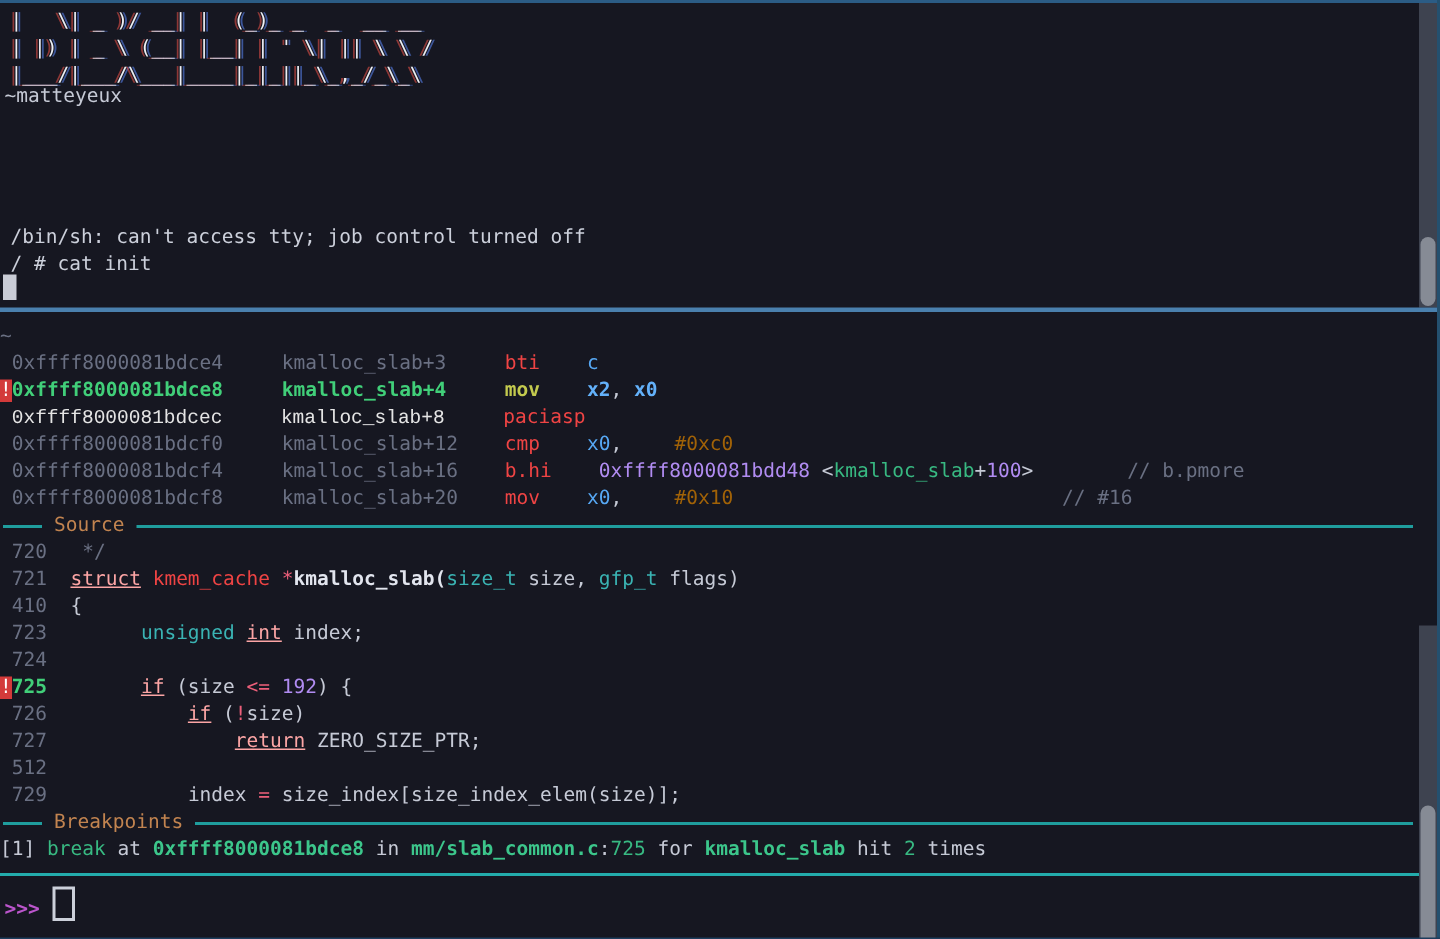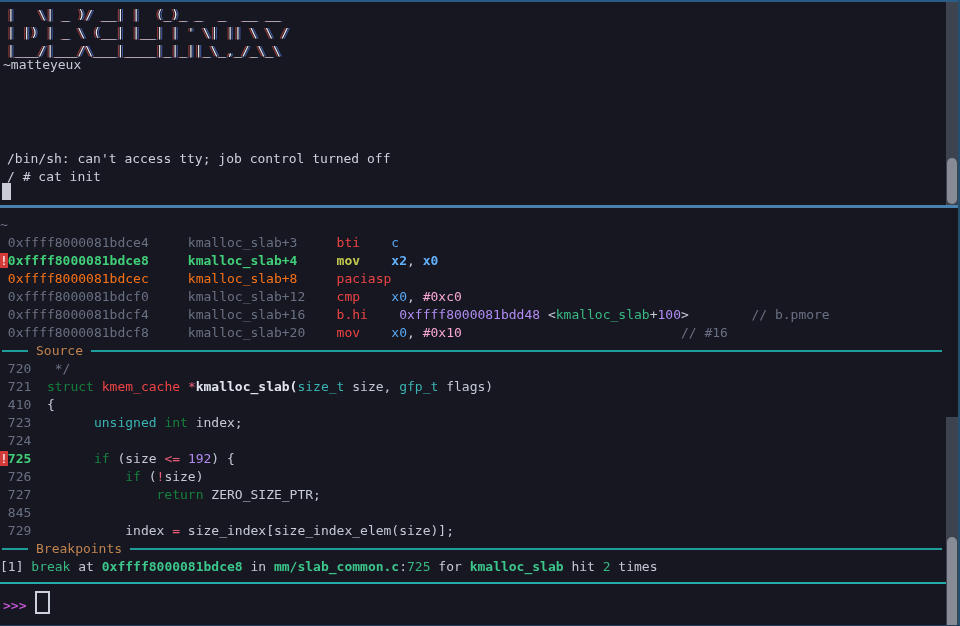--- a/index.html
+++ b/index.html
@@ -31,28 +31,28 @@
   .hline.l{width:26px;margin-left:2px;}
   .hline.r{flex:1;margin-right:4px;}
   .hlabel{color:#c28450;font-weight:normal;margin:0 8px;}
 
   .c-dim{color:#6a7083;}
   .c-fg{color:#c6cad6;}
   .c-yel{color:#ef4444;}
   .c-yelb{color:#c3ca4e;font-weight:bold;}
   .c-blu{color:#57a8f4;}
   .c-blub{color:#63b1fa;font-weight:bold;}
-  .c-cyn{color:#f9a8d4;}
+  .c-cyn{color:#a16207;margin-left:27px;}
   .c-pur{color:#b18cf2;}
   .c-tea{color:#38b982;}
   .c-gr2{color:#38b982;}
   .c-gr2b{color:#3cc68b;font-weight:bold;}
   .c-grnb{color:#41cf79;font-weight:bold;}
-  .c-grn{color:#f97316;}
-  .c-cyn2{color:#15803d;}
+  .c-grn{color:#e5e5e5;font-family:Liberation Mono, monospace;}
+  .c-cyn2{color:#fca5a5;text-decoration:underline;}
   .c-tea2{color:#3ab3b3;}
   .c-red{color:#ec5f7a;}
   .c-mag{color:#bb55cc;font-weight:bold;}
   .c-fgb{color:#e2e5ee;font-weight:bold;}
 
   .divider-end{position:absolute;left:0;top:374px;width:946px;height:2px;background:#23acac;}
   .prompt-row{position:absolute;left:3px;top:383px;height:24px;white-space:pre;}
   .cursor-hollow{display:inline-block;width:11px;height:19px;border:2px solid #ccd0da;
                  margin-left:9px;vertical-align:-4px;background:transparent;}
 
@@ -97,21 +97,21 @@
         <div class="trow"><span class="mspace"> </span><span class="c-dim">0xffff8000081bdcf8     </span><span class="c-dim">kmalloc_slab+20    </span><span class="c-yel">mov    </span><span class="c-blu">x0</span><span class="c-fg">, </span><span class="c-cyn">#0x10</span><span class="c-fg">                            </span><span class="c-dim">// #16</span></div>
         <div class="trow hdr"><span class="hline l"></span><span class="hlabel">Source</span><span class="hline r"></span></div>
         <div class="trow"><span class="mspace"> </span><span class="c-dim">720  </span><span class="c-dim"> */</span></div>
         <div class="trow"><span class="mspace"> </span><span class="c-dim">721  </span><span class="c-cyn2">struct</span><span class="c-fg"> </span><span class="c-yel">kmem_cache</span><span class="c-fg"> </span><span class="c-red">*</span><span class="c-fgb">kmalloc_slab(</span><span class="c-tea2">size_t</span><span class="c-fg"> size, </span><span class="c-tea2">gfp_t</span><span class="c-fg"> flags)</span></div>
         <div class="trow"><span class="mspace"> </span><span class="c-dim">410  </span><span class="c-fg">{</span></div>
         <div class="trow"><span class="mspace"> </span><span class="c-dim">723  </span><span class="c-fg">      </span><span class="c-tea2">unsigned</span><span class="c-fg"> </span><span class="c-cyn2">int</span><span class="c-fg"> index;</span></div>
         <div class="trow"><span class="mspace"> </span><span class="c-dim">724  </span></div>
         <div class="trow"><span class="bpmark">!</span><span class="c-grnb">725  </span><span class="c-fg">      </span><span class="c-cyn2">if</span><span class="c-fg"> (size </span><span class="c-red">&lt;=</span><span class="c-fg"> </span><span class="c-pur">192</span><span class="c-fg">) {</span></div>
         <div class="trow"><span class="mspace"> </span><span class="c-dim">726  </span><span class="c-fg">          </span><span class="c-cyn2">if</span><span class="c-fg"> (</span><span class="c-red">!</span><span class="c-fg">size)</span></div>
         <div class="trow"><span class="mspace"> </span><span class="c-dim">727  </span><span class="c-fg">              </span><span class="c-cyn2">return</span><span class="c-fg"> ZERO_SIZE_PTR;</span></div>
-        <div class="trow"><span class="mspace"> </span><span class="c-dim">845  </span></div>
+        <div class="trow"><span class="mspace"> </span><span class="c-dim">512  </span></div>
         <div class="trow"><span class="mspace"> </span><span class="c-dim">729  </span><span class="c-fg">          </span><span class="c-fg">index </span><span class="c-red">=</span><span class="c-fg"> size_index[size_index_elem(size)];</span></div>
         <div class="trow hdr"><span class="hline l"></span><span class="hlabel">Breakpoints</span><span class="hline r"></span></div>
         <div class="trow"><span class="c-fg">[1]</span><span class="c-fg"> </span><span class="c-gr2">break</span><span class="c-fg"> at </span><span class="c-gr2b">0xffff8000081bdce8</span><span class="c-fg"> in </span><span class="c-gr2b">mm/slab_common.c</span><span class="c-fg">:</span><span class="c-gr2">725</span><span class="c-fg"> for </span><span class="c-gr2b">kmalloc_slab</span><span class="c-fg"> hit </span><span class="c-gr2">2</span><span class="c-fg"> times</span></div>
       </div>
     <div class="divider-end"></div>
     <div class="prompt-row"><span class="c-mag">&gt;&gt;&gt;</span><span class="cursor-hollow"></span></div>
     <div class="scrollbar bot">
       <div class="thumb"></div>
     </div>
   </div>

